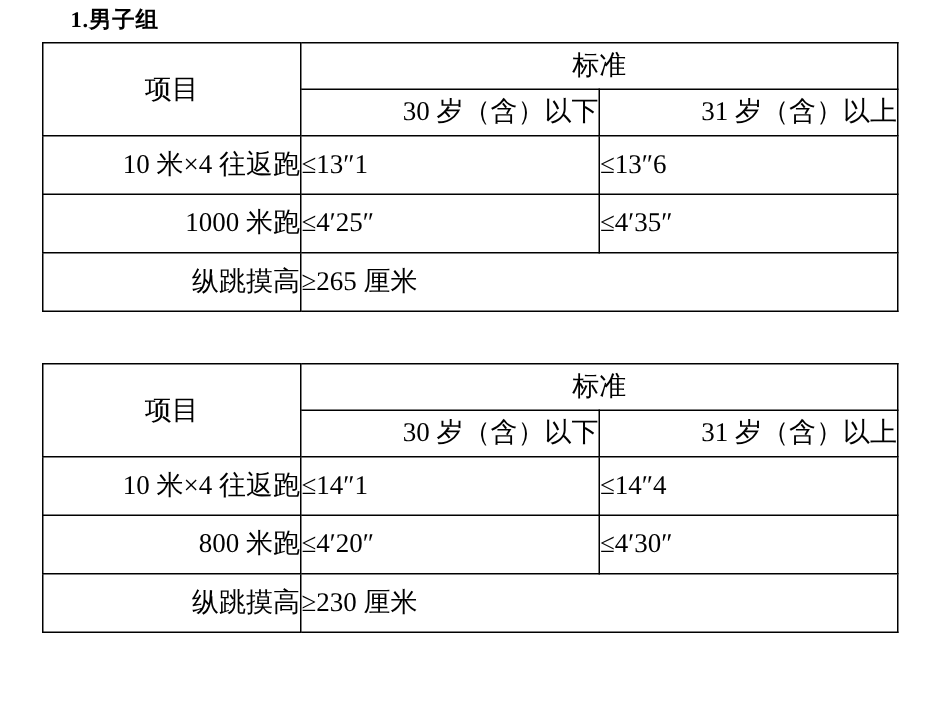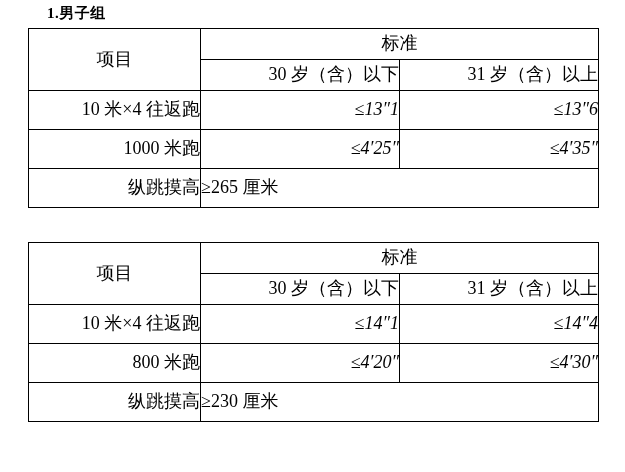--- a/index.html
+++ b/index.html
@@ -58,22 +58,21 @@
   .cell-item-head {
     text-align: center;
     height: 60px;
   }
   .row-body td { height: 38px; }
   .cell-label {
     text-align: right;
     padding-left: 8px !important;
   }
   .cell-value {
-    text-align: right;
-    font-style: italic;
+    text-align: left;
   }
   .cell-span {
   }
   .nowrap { white-space: nowrap; }
 </style>
 </head>
 <body>
 
 <div class="page">
 

